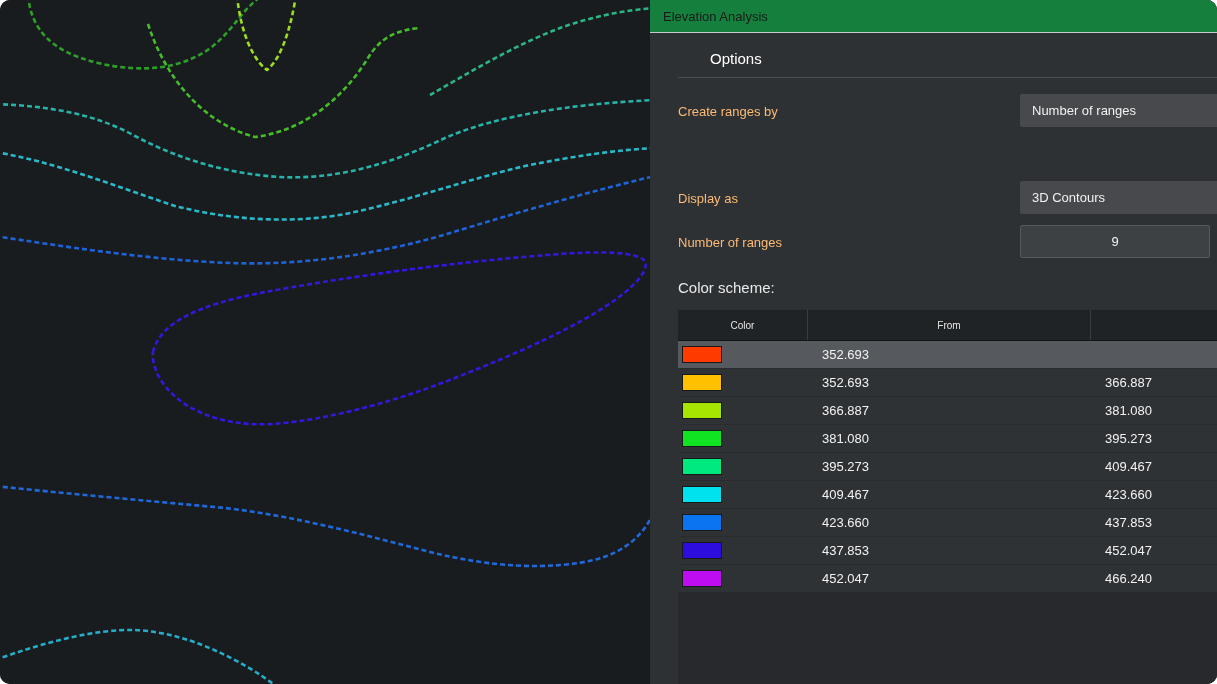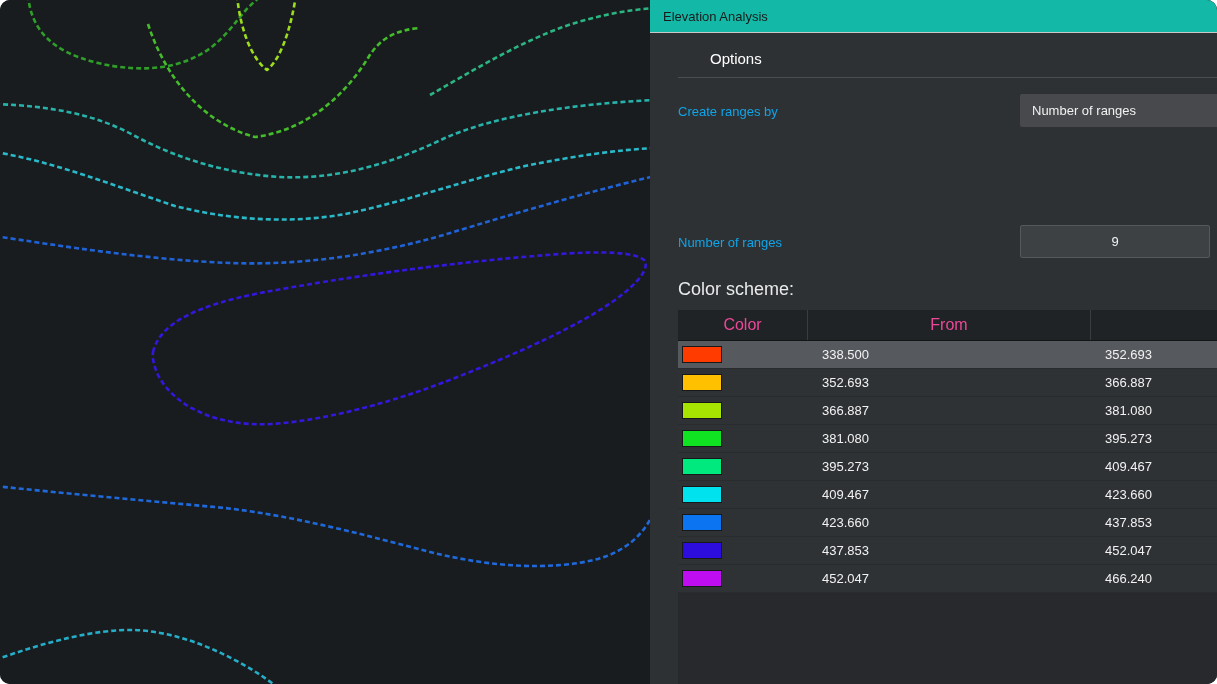--- a/index.html
+++ b/index.html
@@ -34,21 +34,21 @@
   .panel {
     position: absolute;
     left: 650px; top: 0;
     width: 567px; height: 684px;
     background: #2e3134;
   }
   .titlebar {
     position: absolute;
     left: 0; top: 0; right: 0;
     height: 33px;
-    background: #14b8a6;
+    background: #15803d;
     border-bottom: 1px solid #c9c9c9;
     display: flex; align-items: center;
     padding-left: 13px;
     color: #1a1a1a;
     font-size: 13px;
   }
   .options-heading {
     position: absolute;
     left: 28px; top: 50px;
     color: #ffffff;
@@ -59,21 +59,21 @@
     position: absolute;
     left: 28px; right: 0; top: 77px;
     height: 1px;
     background: #4b4e51;
   }
 
   .form-row { position: absolute; left: 28px; right: 0; height: 33px; }
   .form-row .flabel {
     position: absolute; left: 0; top: 50%;
     transform: translateY(-50%);
-    color: #0ea5e9; font-size: 13px; white-space: nowrap;
+    color: #fdba74; font-size: 13px; white-space: nowrap;
   }
   .row-0 { top: 94px; }
   .row-1 { top: 137px; }
   .row-2 { top: 181px; }
   .row-3 { top: 225px; }
 
   .control {
     position: absolute; left: 342px; top: 0;
     height: 33px;
     background: #47494c;
@@ -86,39 +86,39 @@
   .numberbox {
     width: 190px;
     justify-content: center;
     background: #3e4144;
     border: 1px solid #56595c;
   }
 
   .table-caption {
     position: absolute;
     left: 28px; top: 279px;
-    color: #e9eaea; font-size: 18px;
+    color: #e9eaea; font-size: 15px;
   }
 
   
   .table {
     position: absolute;
     left: 28px; top: 310px; bottom: 0;
     width: 700px;
     background: #27292c;
   }
   .thead {
     display: flex;
     height: 31px;
     background: #202325;
     border-bottom: 1px solid #141517;
   }
   .th {
     display: flex; align-items: center; justify-content: center;
-    color: #ec4899; font-size: 16px;
+    color: #e5e5e5; font-size: 10px;
     border-right: 1px solid #3a3d3f;
   }
   .th-color { width: 130px; }
   .th-from  { width: 283px; }
   .th-to    { width: 283px; }
 
   .trow {
     display: flex; align-items: center;
     height: 28px;
     background: #2f3235;
@@ -161,20 +161,26 @@
     <div class="divider"></div>
 
     <div class="form-row row-0">
       <span class="flabel">Create ranges by</span>
       <div class="control dropdown">
         <span>Number of ranges</span>
       </div>
     </div>
 
 
+    <div class="form-row row-2">
+      <span class="flabel">Display as</span>
+      <div class="control dropdown">
+        <span>3D Contours</span>
+      </div>
+    </div>
 
     <div class="form-row row-3">
       <span class="flabel">Number of ranges</span>
       <div class="control numberbox">
         <span>9</span>
       </div>
     </div>
 
     <div class="table-caption">Color scheme:</div>
 
@@ -182,21 +188,20 @@
       <div class="thead">
         <div class="th th-color">Color</div>
         <div class="th th-from">From</div>
         <div class="th th-to"></div>
       </div>
 
       <div class="trow selected">
         <div class="td-color">
             <span class="swatch" style="background-color: rgb(255, 59, 0);"></span>
           </div>
-        <div class="td-from">338.500</div>
         <div class="td-to">352.693</div>
       </div>
       <div class="trow">
         <div class="td-color">
             <span class="swatch" style="background-color: rgb(255, 192, 0);"></span>
           </div>
         <div class="td-from">352.693</div>
         <div class="td-to">366.887</div>
       </div>
       <div class="trow">

